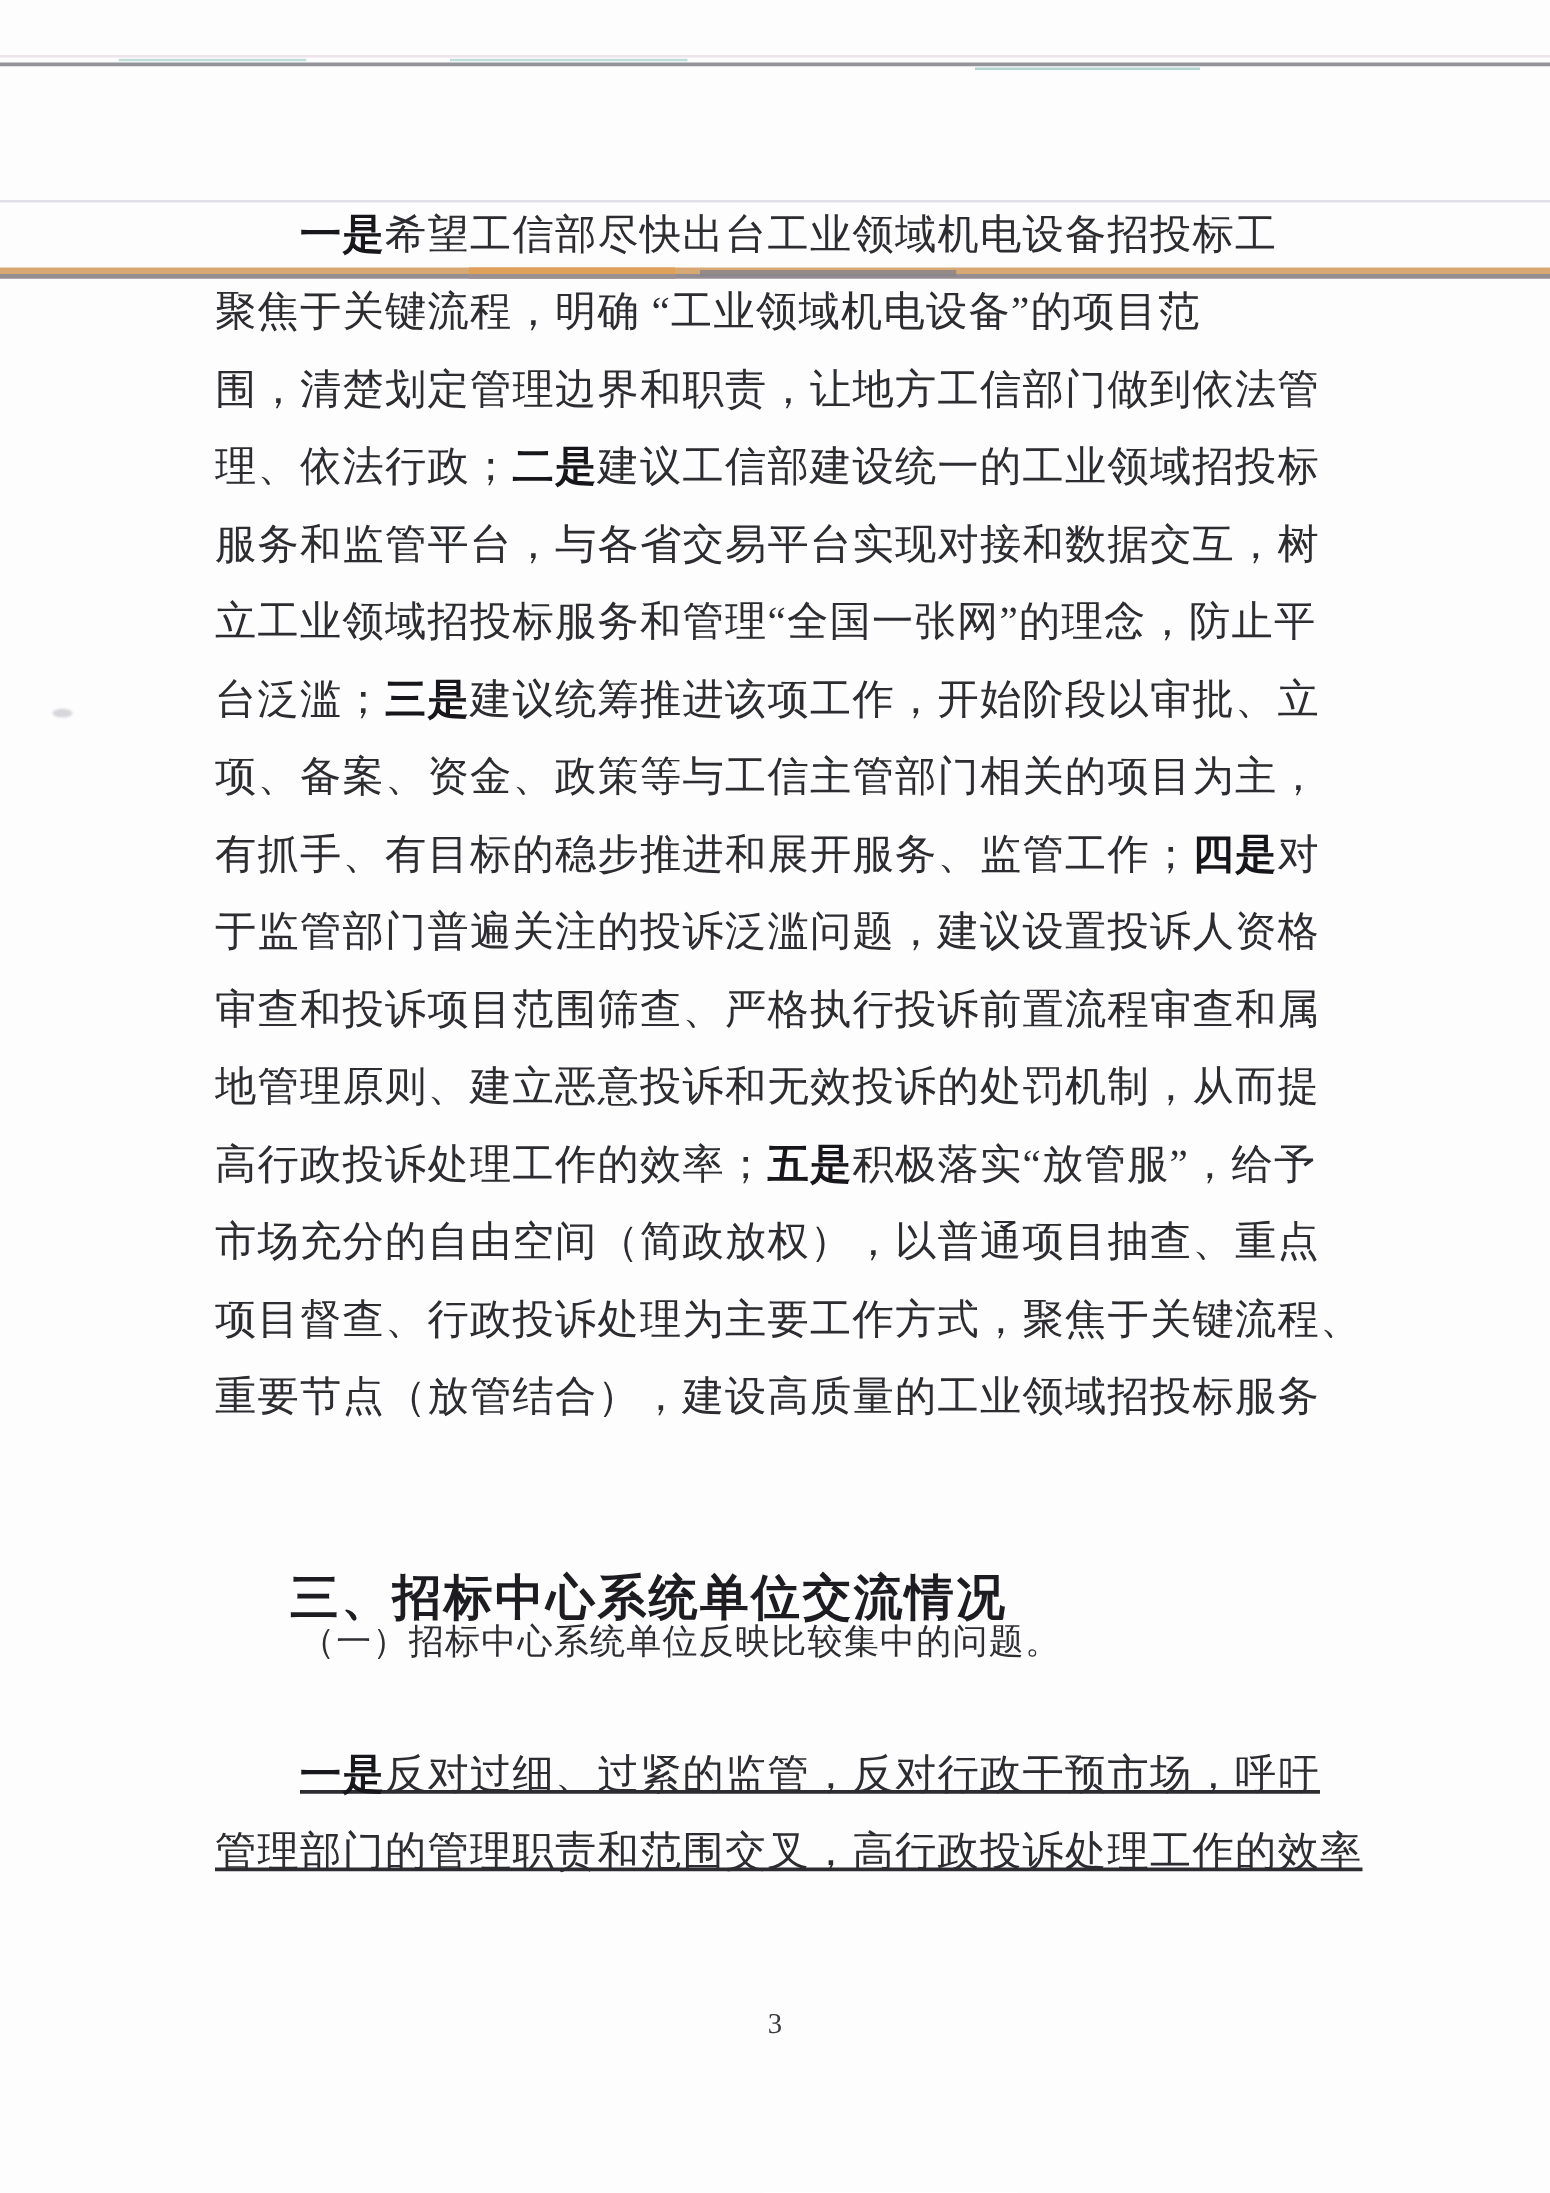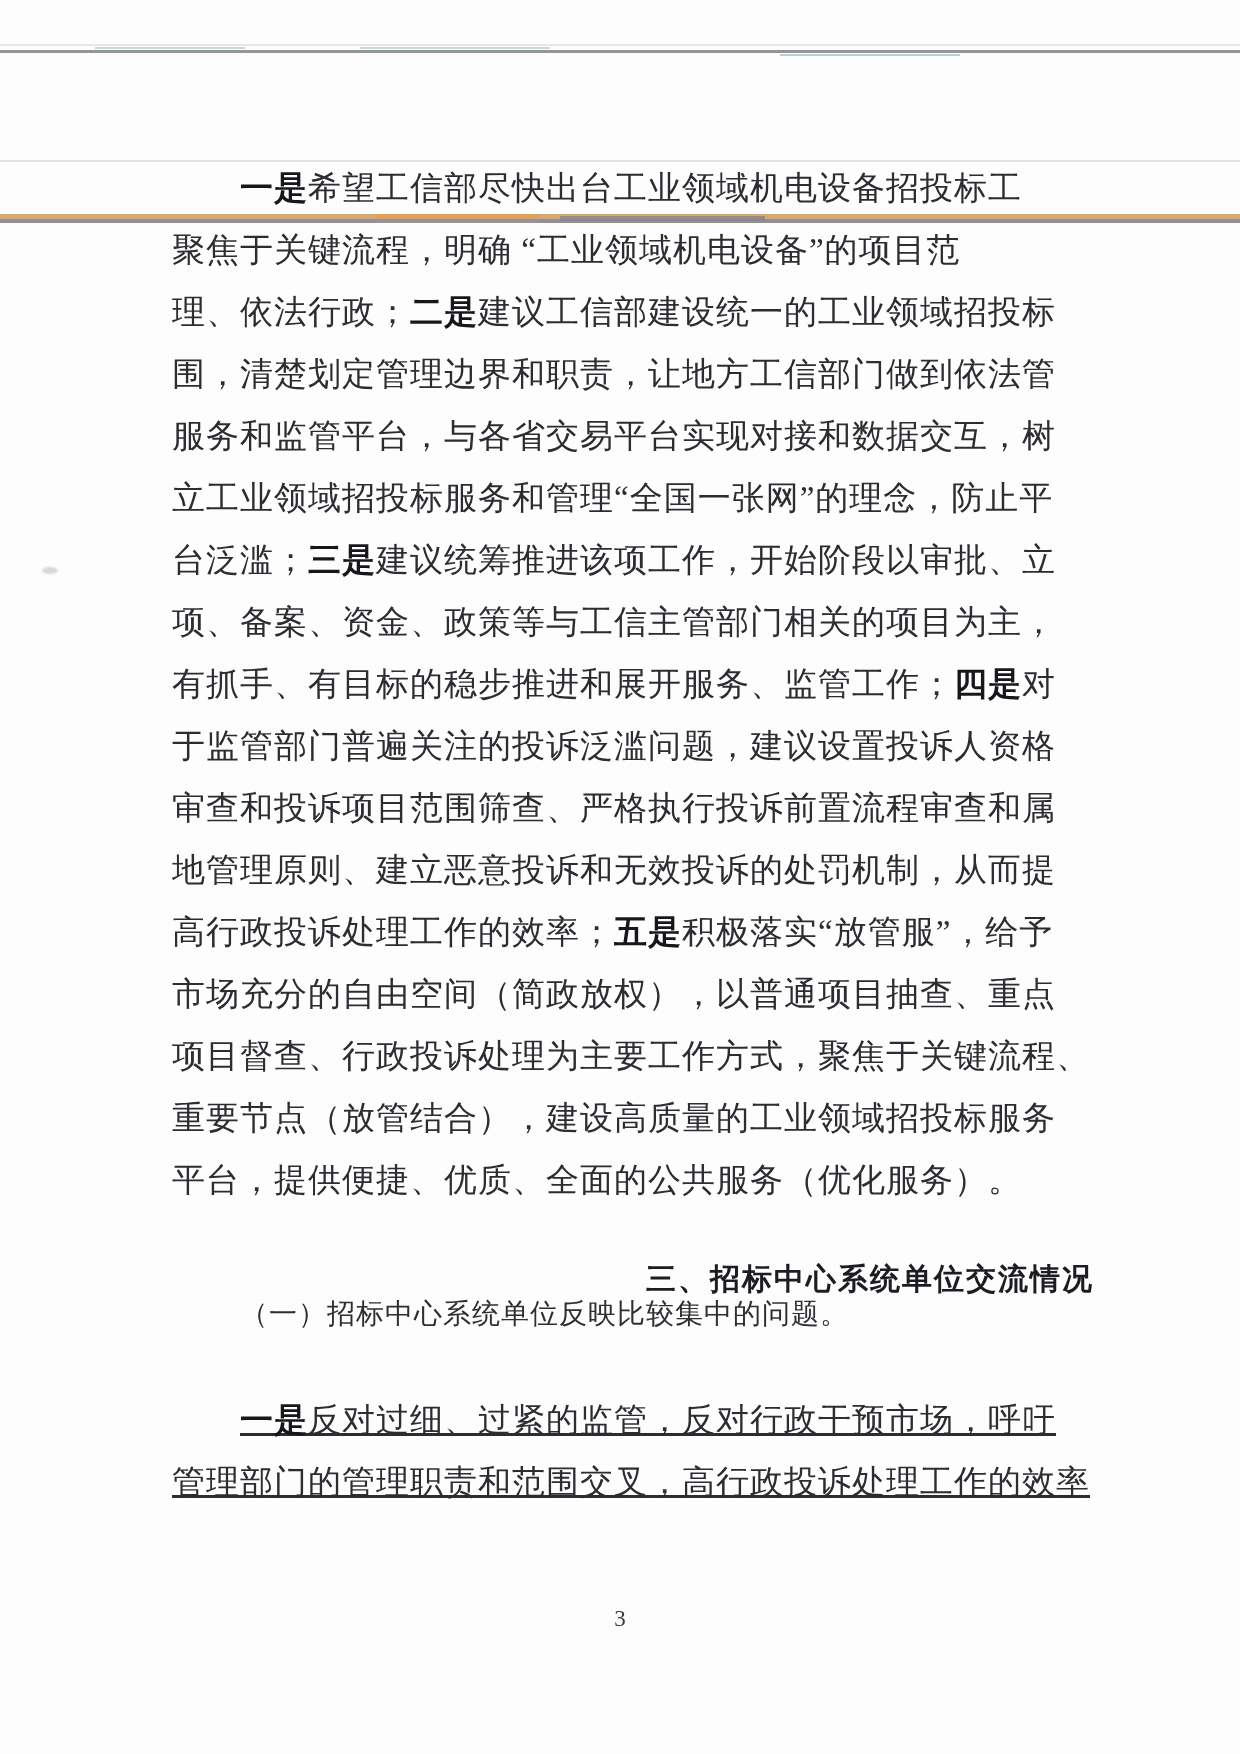--- a/index.html
+++ b/index.html
@@ -41,22 +41,22 @@
     height: 62px; line-height: 62px;
     font-size: 33px; letter-spacing: 1px;
     white-space: nowrap;
   }
   .indent { padding-left: 68px; }
   .b { font-weight: 700; color: #16161b; text-align: center; }
   .heading {
     position: absolute; left: 172px; top: 1248px; width: 862px;
     height: 62px; line-height: 62px; padding-left: 60px;
     font-family: "Liberation Sans", sans-serif;
-    font-size: 30px; font-weight: 700; letter-spacing: 2px;
-    color: #1c1c21; white-space: nowrap; text-align: right;
+    font-size: 39px; font-weight: 700; letter-spacing: 2px;
+    color: #1c1c21; white-space: nowrap;
   }
   .subheading {
     position: absolute; left: 172px; top: 1283px; width: 862px;
     height: 62px; line-height: 62px; padding-left: 68px;
     font-size: 28px; letter-spacing: 1px; color: #2e2e33; white-space: nowrap;
   }
   .page-number {
     position: absolute; left: 0; top: 1606px; width: 100%;
     text-align: center; font-size: 23px; color: #3b3b40;
     font-family: "Liberation Serif", serif;
@@ -74,35 +74,34 @@
   <div class="teal-seg teal-3"></div>
   <div class="rule rule-c"></div>
   <div class="band"></div>
   <div class="band-bright"></div>
   <div class="band-dark"></div>
   <div class="smudge"></div>
 
   <div class="body-block p1">
     <div class="line indent"><span class="b">一是</span><span>希望工信部尽快出台工业领域机电设备招投标工</span></div>
     <div class="line"><span>聚焦于关键流程，明确 “工业领域机电设备”的项目范</span></div>
+    <div class="line"><span>围，清楚划定管理边界和职责，让地方工信部门做到依法管</span></div>
     <div class="line"><span>理、依法行政；</span><span class="b">二是</span><span>建议工信部建设统一的工业领域招投标</span></div>
-    <div class="line"><span>围，清楚划定管理边界和职责，让地方工信部门做到依法管</span></div>
     <div class="line"><span>服务和监管平台，与各省交易平台实现对接和数据交互，树</span></div>
     <div class="line"><span>立工业领域招投标服务和管理“全国一张网”的理念，防止平</span></div>
     <div class="line"><span>台泛滥；</span><span class="b">三是</span><span>建议统筹推进该项工作，开始阶段以审批、立</span></div>
     <div class="line"><span>项、备案、资金、政策等与工信主管部门相关的项目为主，</span></div>
     <div class="line"><span>有抓手、有目标的稳步推进和展开服务、监管工作；</span><span class="b">四是</span><span>对</span></div>
     <div class="line"><span>于监管部门普遍关注的投诉泛滥问题，建议设置投诉人资格</span></div>
     <div class="line"><span>审查和投诉项目范围筛查、严格执行投诉前置流程审查和属</span></div>
     <div class="line"><span>地管理原则、建立恶意投诉和无效投诉的处罚机制，从而提</span></div>
     <div class="line"><span>高行政投诉处理工作的效率；</span><span class="b">五是</span><span>积极落实“放管服”，给予</span></div>
     <div class="line"><span>市场充分的自由空间（简政放权），以普通项目抽查、重点</span></div>
     <div class="line"><span>项目督查、行政投诉处理为主要工作方式，聚焦于关键流程、</span></div>
     <div class="line"><span>重要节点（放管结合），建设高质量的工业领域招投标服务</span></div>
-    <div class="line"><span>平台，提供便捷、优质、全面的公共服务（优化服务）。</span></div>
   </div>
 
   <div class="heading">三、招标中心系统单位交流情况</div>
 
   <div class="subheading">（一）招标中心系统单位反映比较集中的问题。</div>
 
   <div class="body-block p2">
     <div class="line indent"><span class="b">一是</span><span>反对过细、过紧的监管，反对行政干预市场，呼吁</span></div>
     <div class="line"><span>管理部门的管理职责和范围交叉，高行政投诉处理工作的效率</span></div>
   </div>

